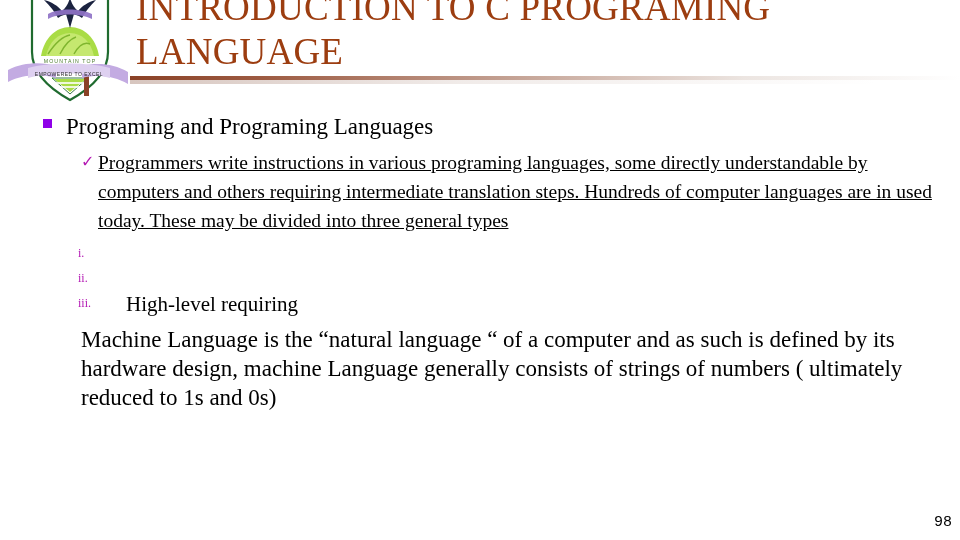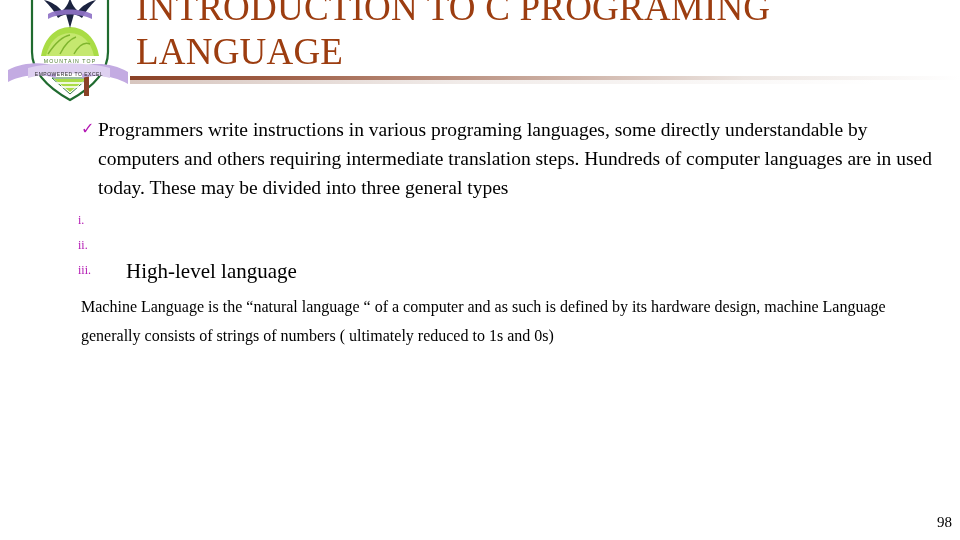--- a/index.html
+++ b/index.html
@@ -121,20 +121,21 @@
     color: #b317b3;
     font-size: 16px;
     line-height: 20px;
     font-family: "DejaVu Sans", sans-serif;
   }
   .lvl2-text {
     font-size: 19.5px;
     line-height: 29px;
     color: #000000;
     max-width: 838px;
+    text-decoration: underline;
   }
 
   
   .lvl3 {
     display: flex;
     align-items: flex-start;
     margin: 2px 0 0 0;
   }
   .lvl3-marker {
     width: 90px;
@@ -150,32 +151,32 @@
   .lvl3-text {
     font-size: 21px;
     line-height: 34.5px;
     color: #000000;
   }
 
   
   .plain-para {
     margin: 3px 0 12px 0;
     padding-left: 45px;
-    font-size: 16px;
+    font-size: 23px;
     line-height: 29px;
     color: #000000;
     max-width: 900px;
   }
 
   
   .page-number {
     position: absolute;
     right: 16px;
     bottom: 9px;
-    font-family: Liberation Serif, serif;
+    font-family: Liberation Mono, monospace;
     font-size: 15px;
     color: #000000;
   }
 </style>
 </head>
 <body>
 
 <div class="slide">
 
   <div class="logo">
@@ -216,35 +217,41 @@
   </div>
 
   <div class="title-block">
     <h1 class="slide-title">INTRODUCTION TO C PROGRAMING LANGUAGE</h1>
   </div>
   <div class="title-rule"></div>
   <div class="title-rule-shadow"></div>
 
   <div class="body-content">
 
+    <div class="lvl1">
+      <div class="lvl1-marker">
+        <span class="sq"></span>
+      </div>
+      <div class="lvl1-text">Programing and Programing Languages</div>
+    </div>
 
     <div class="lvl2">
       <div class="lvl2-marker">✓</div>
       <div class="lvl2-text">Programmers write instructions in various programing languages, some directly understandable by computers and others requiring intermediate translation steps. Hundreds of computer languages are in used today. These may be divided into three general types</div>
     </div>
 
     <div class="lvl3">
       <div class="lvl3-marker">i.</div>
     </div>
     <div class="lvl3">
       <div class="lvl3-marker">ii.</div>
     </div>
     <div class="lvl3">
       <div class="lvl3-marker">iii.</div>
-      <div class="lvl3-text">High-level language</div>
+      <div class="lvl3-text">High-level requiring</div>
     </div>
 
     <p class="plain-para">Machine Language is the “natural language “ of a computer and as such is defined by its hardware design, machine Language generally  consists of strings of numbers ( ultimately reduced to 1s and 0s)</p>
   </div>
 
   <div class="page-number">98</div>
 
 </div>
 
 </body></html>

